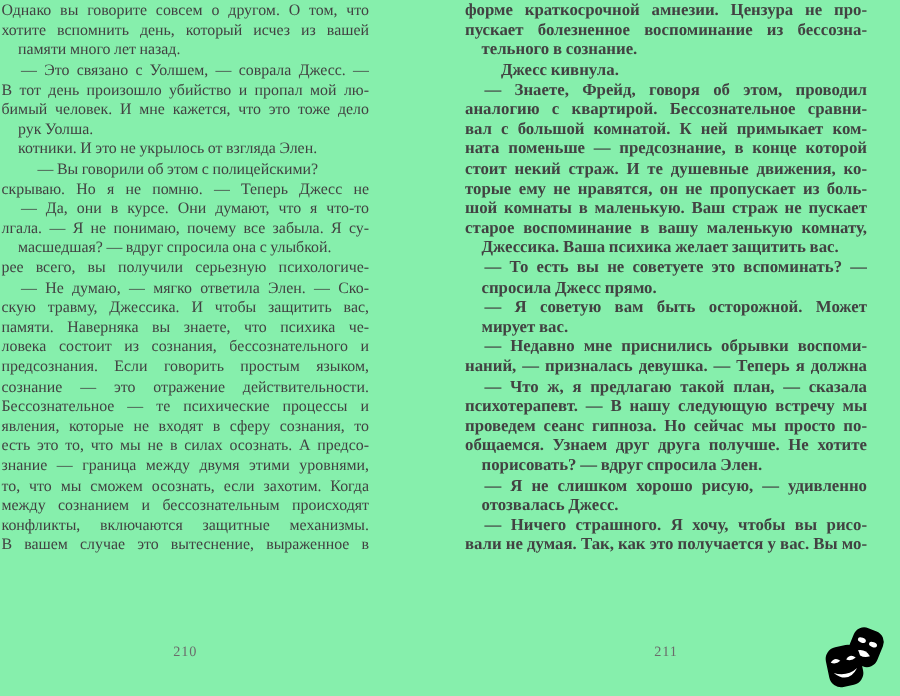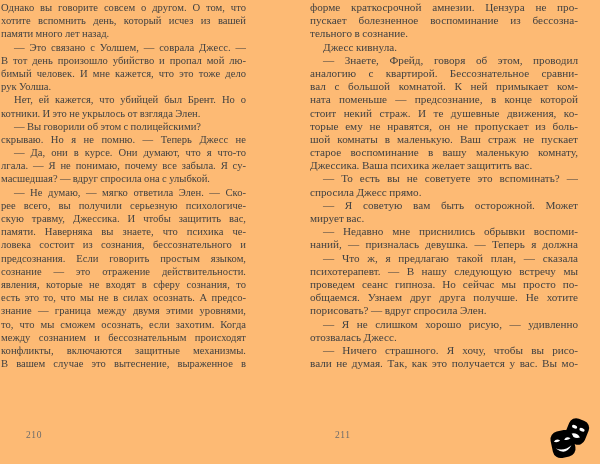--- a/index.html
+++ b/index.html
@@ -5,47 +5,47 @@
   html, body {
     margin: 0; padding: 0;
     width: 600px; height: 464px;
     background: #fdfdfd;
     overflow: hidden;
     font-family: "Liberation Serif", "DejaVu Serif", serif;
   }
   #book {
     position: relative;
     width: 600px; height: 464px;
-    background: #fdba74;
+    background: #86efac;
   }
   .page {
     position: absolute;
     top: 1px;
     color: #424242;
   }
   .page-left  { left: 1px;   width: 245px; font-size: 10.6px; }
-  .page-right { left: 310px; width: 268px; font-size: 11.2px; }
+  .page-right { left: 310px; width: 268px; font-size: 11.2px; font-weight: bold; }
   .line {
     height: 13.2px;
     line-height: 13.2px;
     overflow: hidden;
     text-align: justify;
     text-align-last: justify;
     white-space: normal;
     word-spacing: -0.3px;
   }
-  .line.endline { text-align-last: left; }
+  .line.endline { text-align-last: left; padding-left: 11px; }
   .line.indent  { text-indent: 13px; }
   .pagenum {
     position: absolute;
     top: 430px;
     font-size: 9.5px;
     letter-spacing: 0.6px;
     color: #6b6b6b;
-    padding-left: 25px;
+    text-align: center;
   }
   .pn-left  { left: 1px;   width: 245px; }
   .pn-right { left: 310px; width: 268px; }
   .logo {
     position: absolute;
     right: 5px; bottom: 1px;
     width: 50px; height: 48px;
   }
 </style>
 </head>
@@ -54,34 +54,34 @@
 <div id="book">
 
   <div id="leftPage" class="page page-left">
       <div class="line">Однако вы говорите совсем о другом. О том, что</div>
       <div class="line">хотите вспомнить день, который исчез из вашей</div>
       <div class="line endline">памяти много лет назад.</div>
       <div class="line indent">— Это связано с Уолшем, — соврала Джесс. —</div>
       <div class="line">В тот день произошло убийство и пропал мой лю-</div>
       <div class="line">бимый человек. И мне кажется, что это тоже дело</div>
       <div class="line endline">рук Уолша.</div>
-      <div class="line indent">Нет, ей кажется, что убийцей был Брент. Но о</div>
       <div class="line endline">котники. И это не укрылось от взгляда Элен.</div>
       <div class="line indent endline">— Вы говорили об этом с полицейскими?</div>
       <div class="line">скрываю. Но я не помню. — Теперь Джесс не</div>
       <div class="line indent">— Да, они в курсе. Они думают, что я что-то</div>
       <div class="line">лгала. — Я не понимаю, почему все забыла. Я су-</div>
       <div class="line endline">масшедшая? — вдруг спросила она с улыбкой.</div>
+      <div class="line">рее всего, вы получили серьезную психологиче-</div>
       <div class="line indent">— Не думаю, — мягко ответила Элен. — Ско-</div>
-      <div class="line">рее всего, вы получили серьезную психологиче-</div>
       <div class="line">скую травму, Джессика. И чтобы защитить вас,</div>
       <div class="line">памяти. Наверняка вы знаете, что психика че-</div>
       <div class="line">ловека состоит из сознания, бессознательного и</div>
       <div class="line">предсознания. Если говорить простым языком,</div>
       <div class="line">сознание — это отражение действительности.</div>
+      <div class="line">Бессознательное — те психические процессы и</div>
       <div class="line">явления, которые не входят в сферу сознания, то</div>
       <div class="line">есть это то, что мы не в силах осознать. А предсо-</div>
       <div class="line">знание — граница между двумя этими уровнями,</div>
       <div class="line">то, что мы сможем осознать, если захотим. Когда</div>
       <div class="line">между сознанием и бессознательным происходят</div>
       <div class="line">конфликты, включаются защитные механизмы.</div>
       <div class="line">В вашем случае это вытеснение, выраженное в</div>
     </div>
 
   <div id="rightPage" class="page page-right">

